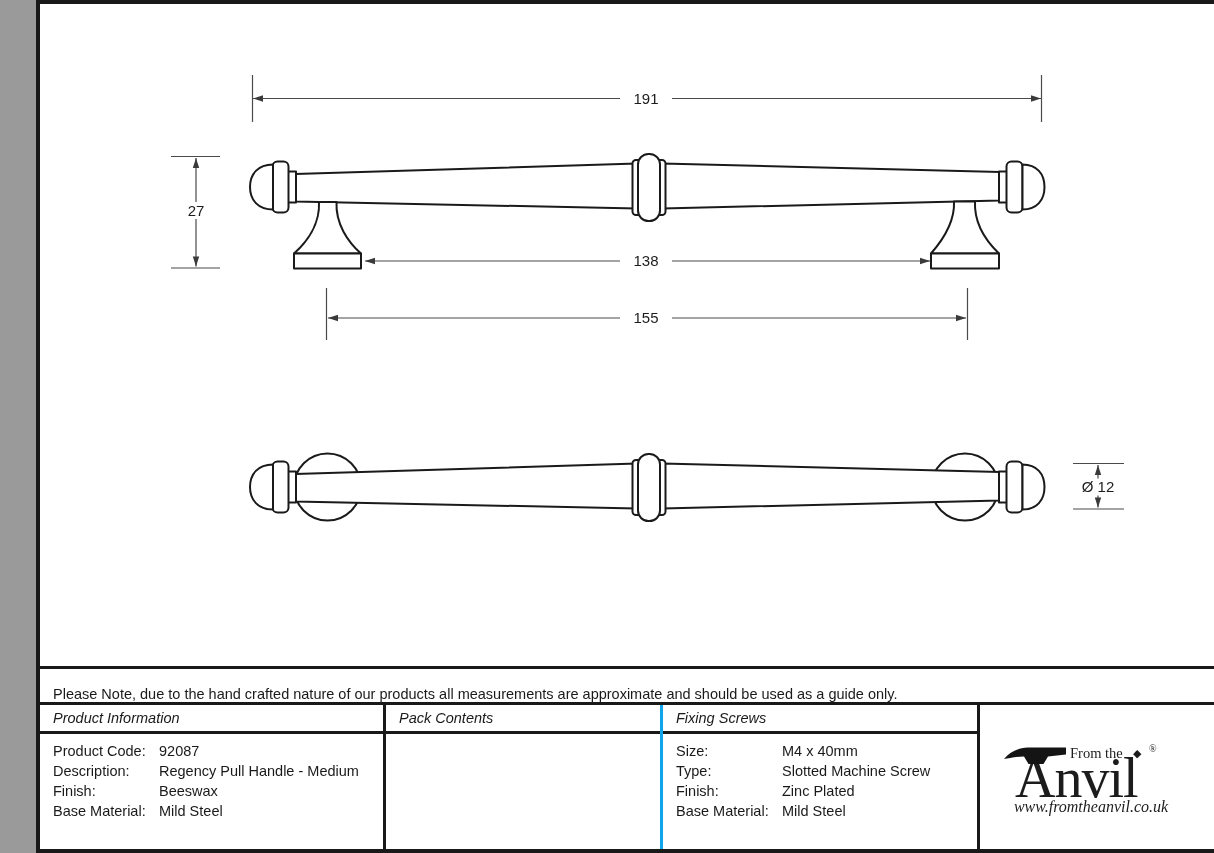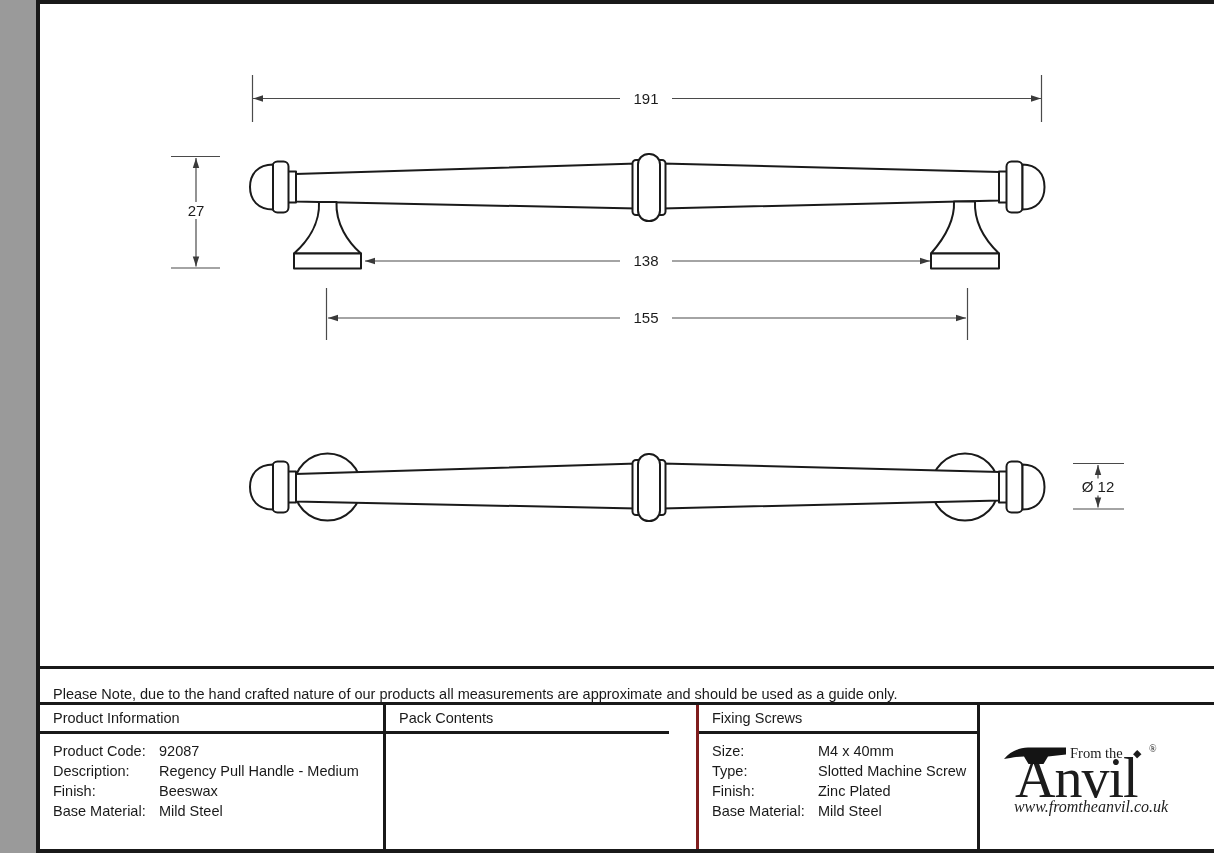--- a/index.html
+++ b/index.html
@@ -11,24 +11,24 @@
   .drawing{position:absolute;left:0;top:0;}
   .note-bar{
     position:absolute;left:0;top:662px;width:1206px;height:39px;box-sizing:border-box;
     border-top:3px solid #191919;border-bottom:3px solid #191919;
     display:flex;align-items:center;padding:16px 0 0 13px;font-size:14.5px;
   }
   .spec{position:absolute;left:0;top:701px;width:1206px;height:144px;}
   .col{position:absolute;top:0;bottom:0;box-sizing:border-box;background:#fff;}
   .c1{left:0;width:343px;}
   .c2{left:343px;width:286px;border-left:3px solid #191919;}
-  .c3{left:656px;width:403px;border-left:3px solid #7f1d1d;}
+  .c3{left:620px;width:403px;border-left:3px solid #0ea5e9;}
   .c4{left:937px;width:213px;border-left:3px solid #191919;}
   .hd{height:29px;box-sizing:border-box;border-bottom:3px solid #191919;
-      display:flex;align-items:center;padding-left:13px;font-size:14.5px;}
+      display:flex;align-items:center;padding-left:13px;font-size:14.5px;font-style:italic;}
   .bd{padding:7px 0 0 13px;font-size:14.5px;line-height:20px;}
   .kv{display:flex;}
   .kv .k{width:106px;flex:none;}
   .logo-wrap{position:absolute;left:23px;top:36px;width:180px;height:80px;}
   svg text{fill:#1c1c1c;}
 </style>
 </head>
 <body>
 
 <div class="sheet">

